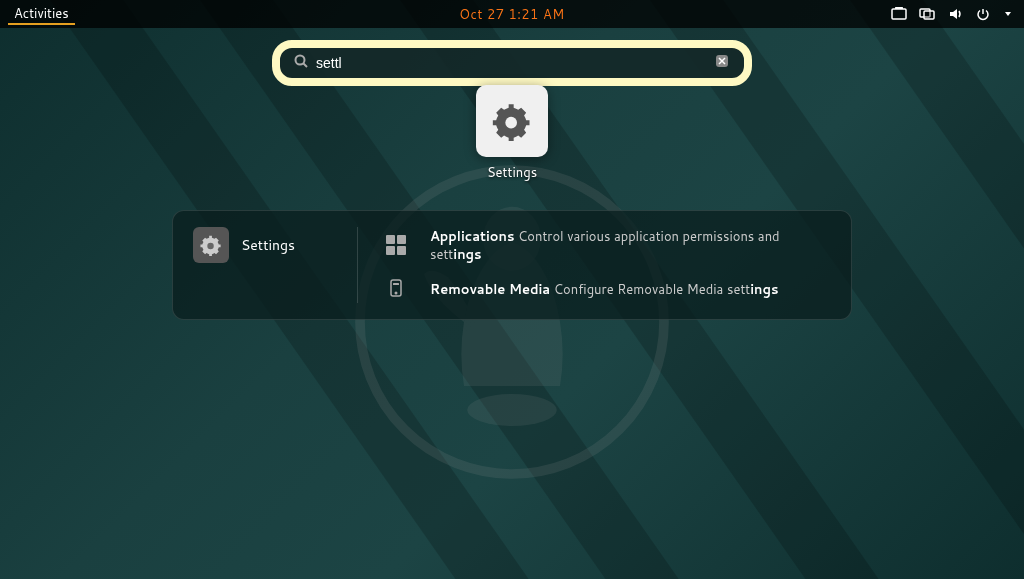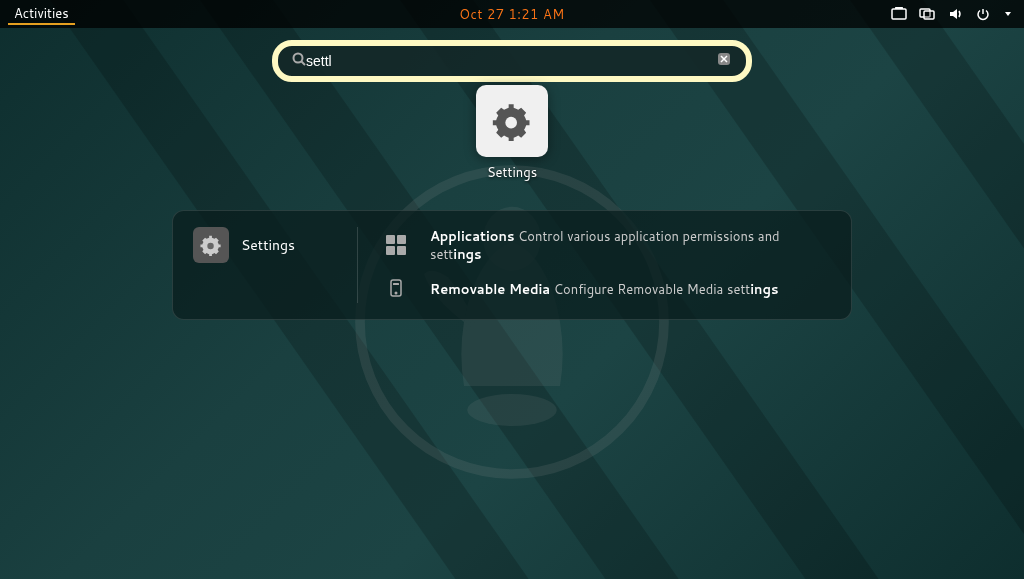--- a/index.html
+++ b/index.html
@@ -105,23 +105,24 @@
       top: 40px;
       left: 50%;
       transform: translateX(-50%);
       z-index: 100;
       width: 480px;
     }
     .search-box {
       display: flex;
       align-items: center;
       background: rgba(20,40,40,0.9);
-      border: 6px solid #fef9c3;
+      border: 8px solid #fef9c3;
       border-radius: 20px;
       padding: 5px 14px;
+      gap: 8px;
     }
     .search-icon-inner {
       color: #aaaaaa;
       font-size: 14px;
     }
     .search-input {
       background: transparent;
       border: none;
       outline: none;
       color: #ffffff;

